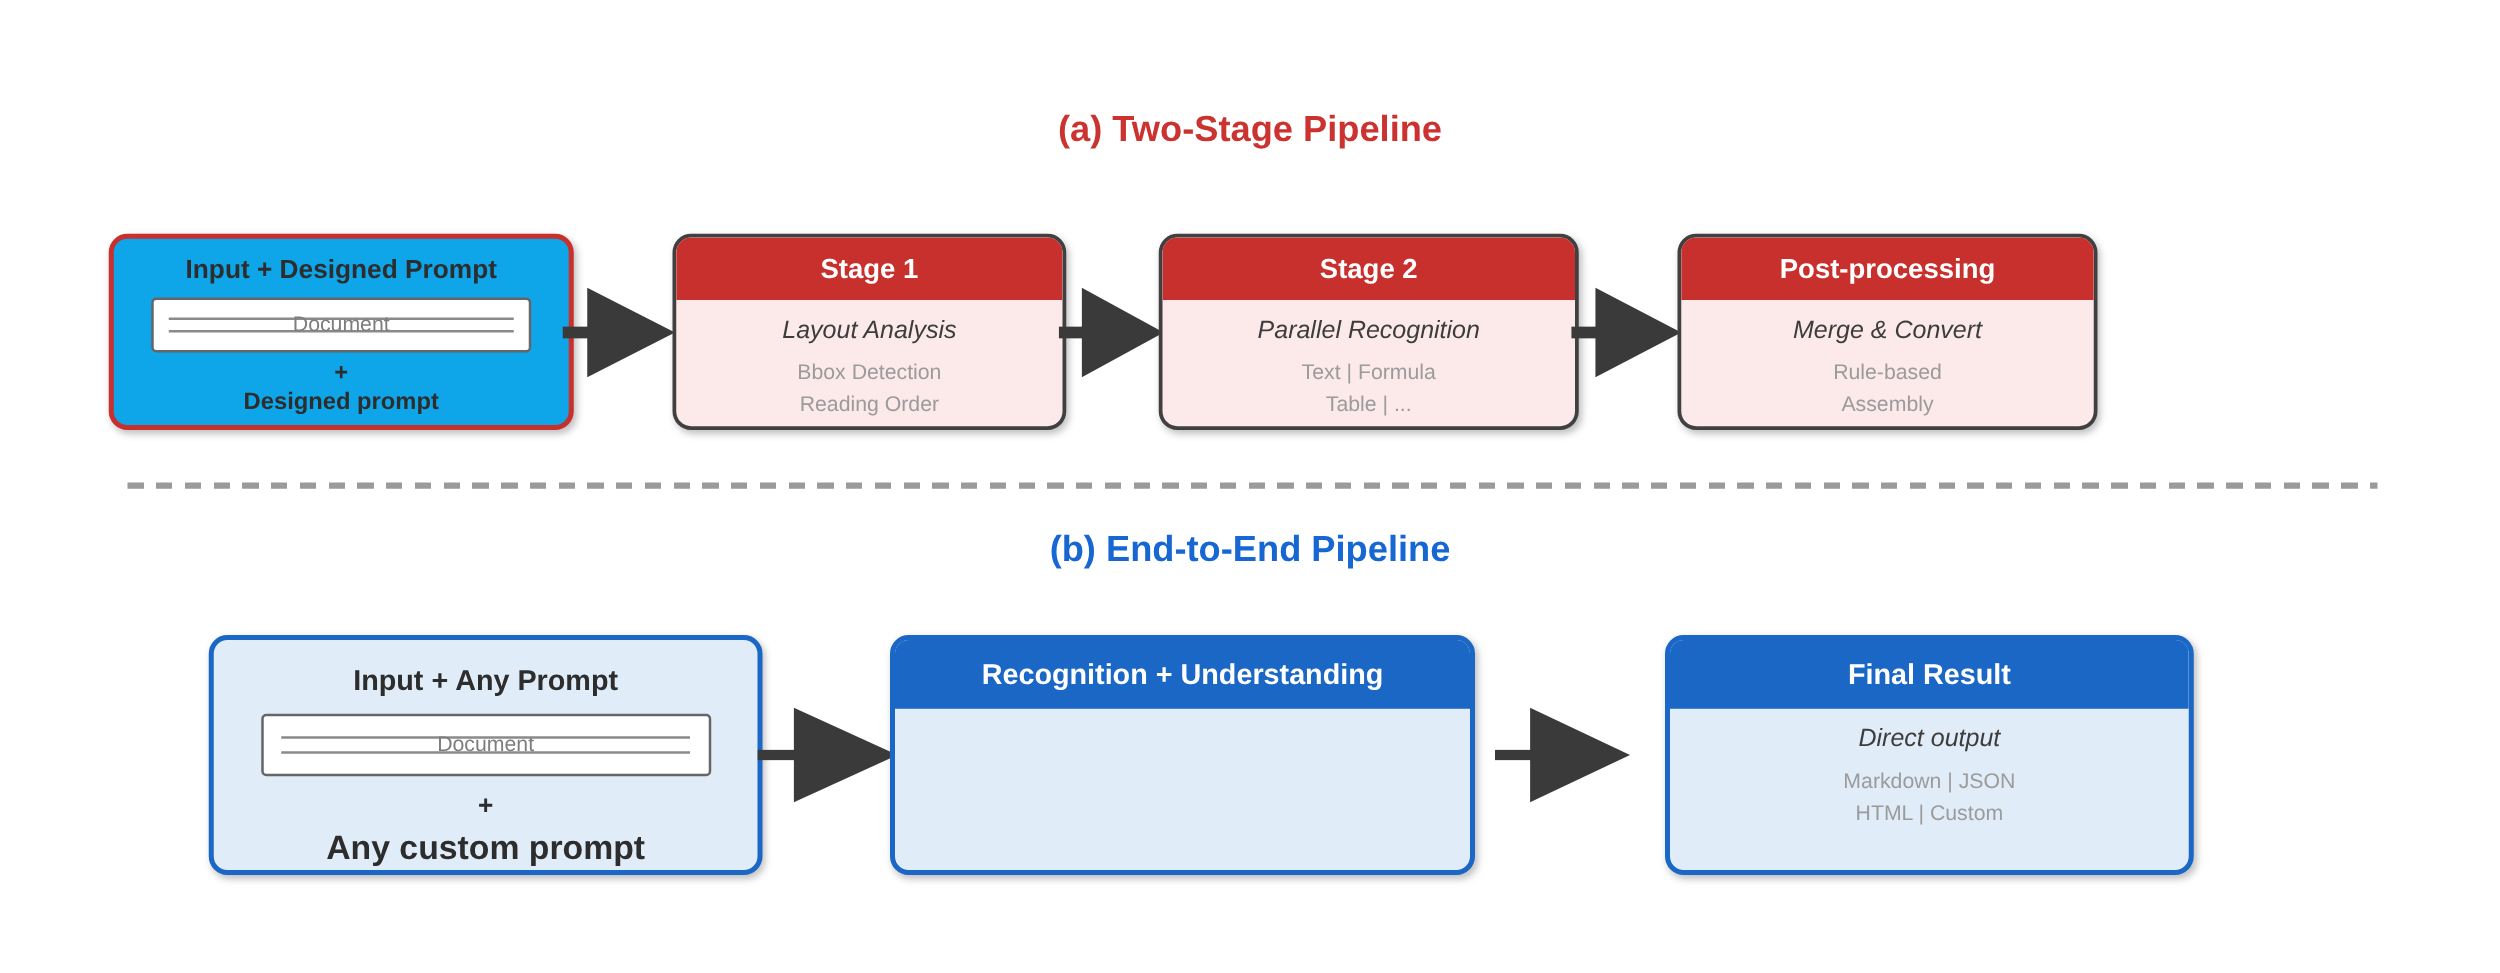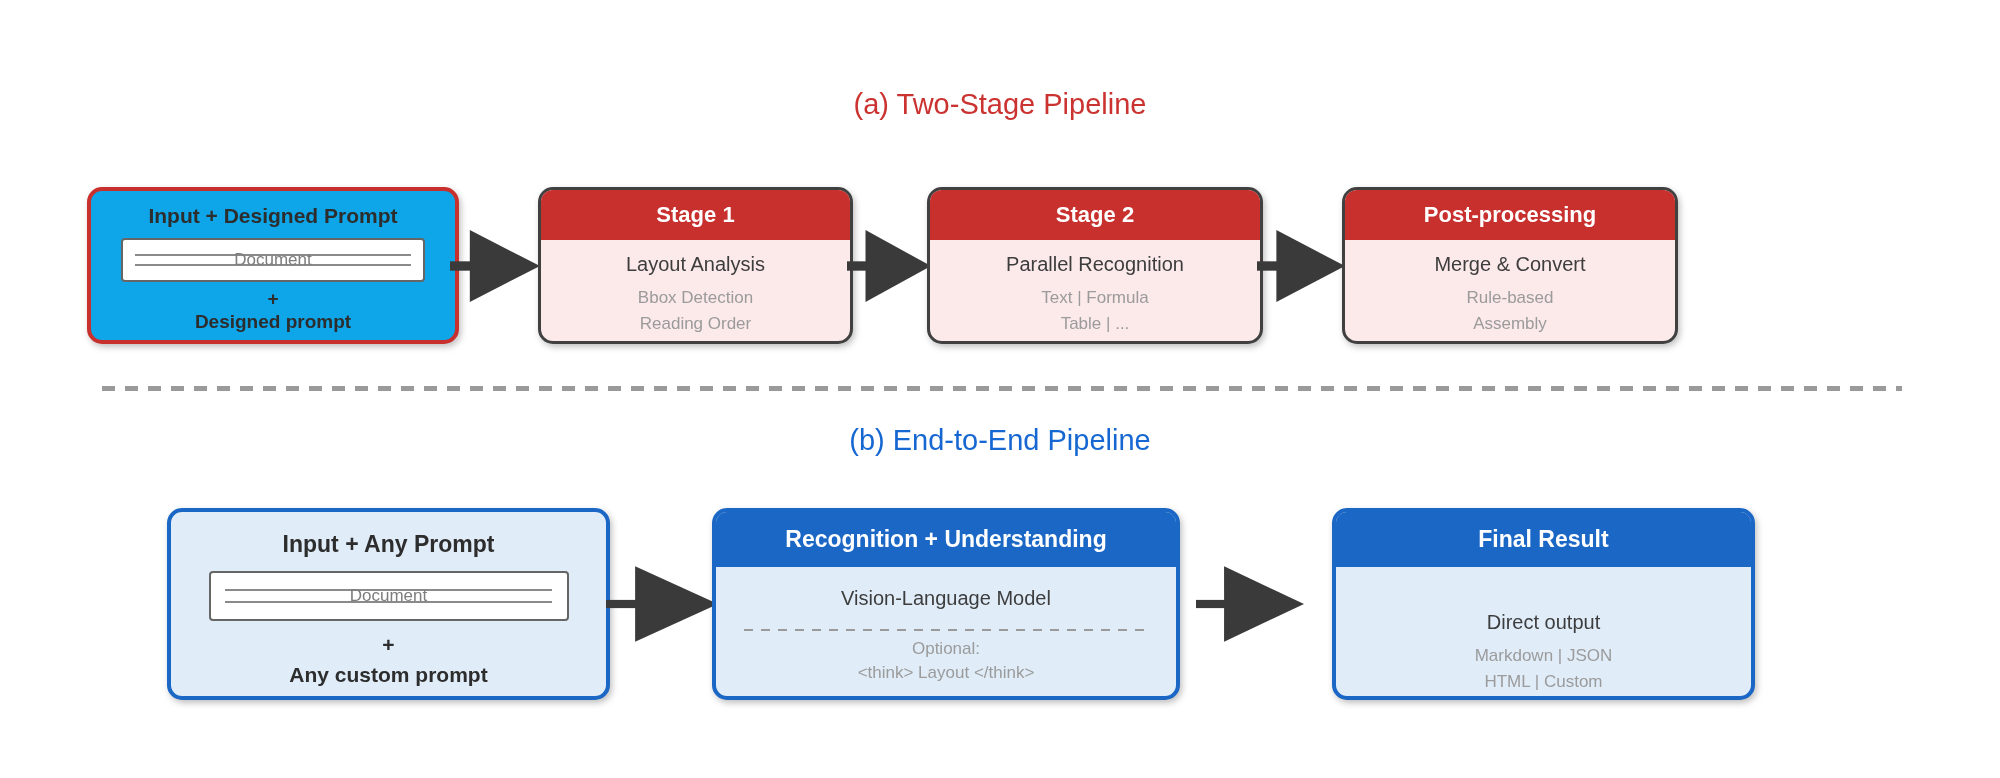--- a/index.html
+++ b/index.html
@@ -2,21 +2,21 @@
 <html><head>
 <meta charset="utf-8">
 <style>
   html,body{margin:0;padding:0;background:#ffffff;}
   #canvas{
     position:relative;width:2000px;height:778px;background:#ffffff;overflow:hidden;
     font-family:"Liberation Sans","DejaVu Sans",sans-serif;
   }
   .center-text{position:absolute;left:0;width:100%;text-align:center;}
   .main-title{top:16px;font-size:38px;font-weight:bold;color:#1b1b1b;letter-spacing:.5px;}
-  .section-heading{font-size:29px;font-weight:normal;}
+  .section-heading{font-size:29px;font-weight:bold;}
   .heading-a{top:88px;color:#CB3331;}
   .heading-b{top:424px;color:#1667D2;}
 
   
   .main-divider{
     position:absolute;top:386px;left:102px;width:1800px;height:5px;
     background:repeating-linear-gradient(90deg,#9a9a9a 0 13px,transparent 13px 23px);
   }
 
   
@@ -32,21 +32,21 @@
   .node.blue-input{border:4px solid #1A67C5;background:#E0EDF9;align-items:center;}
   .node.blue-stage{border:4px solid #1A67C5;background:#E0EDF9;}
   .node.blue-stage .node-header{background:#1A67C5;}
 
   .node-header{
     flex:none;display:flex;align-items:center;justify-content:center;
     color:#ffffff;font-weight:bold;font-size:22px;height:50px;
   }
   .row-b .node-header{height:55px;font-size:23px;}
   .node-body{flex:1;display:flex;flex-direction:column;align-items:center;padding-top:13px;}
-  .body-primary{font-size:20px;color:#3d3d3d;margin-bottom:9px;}
+  .body-primary{font-size:20px;color:#3d3d3d;margin-bottom:9px;font-style:italic;}
   .body-secondary{font-size:17px;color:#9b9b9b;line-height:1.55;}
 
   
   .input-title{font-weight:bold;color:#2d2d2d;}
   .red-input .input-title{margin-top:13px;font-size:21px;}
   .blue-input .input-title{margin-top:19px;font-size:23px;}
   .doc-box{
     position:relative;background:#ffffff;border:2px solid #666666;border-radius:4px;
     display:flex;align-items:center;justify-content:center;
   }
@@ -54,30 +54,30 @@
   .blue-input .doc-box{margin-top:13px;width:356px;height:46px;}
   .doc-line{position:absolute;left:4%;right:4%;height:2px;background:#8a8a8a;}
   .doc-line.l1{top:34%;}
   .doc-line.l2{top:61%;}
   .doc-label{position:relative;font-size:17px;color:#7d7d7d;}
   .plus-sign{font-weight:bold;color:#2d2d2d;}
   .red-input .plus-sign{margin-top:6px;font-size:19px;}
   .blue-input .plus-sign{margin-top:12px;font-size:21px;}
   .prompt-label{font-weight:bold;color:#2d2d2d;}
   .red-input .prompt-label{margin-top:1px;font-size:19px;}
-  .blue-input .prompt-label{margin-top:6px;font-size:21px;}
+  .blue-input .prompt-label{margin-top:6px;font-size:27px;}
 
   
   .inner-dashed{
     width:88%;height:2px;margin:10px auto 8px auto;
     background:repeating-linear-gradient(90deg,#9a9a9a 0 9px,transparent 9px 17px);
   }
   .optional-label{font-size:17px;color:#9b9b9b;margin-bottom:4px;}
   .optional-detail{font-size:17px;color:#9b9b9b;}
-  .result-pad{padding-top:44px;}
+  .result-pad{padding-top:13px;}
 
   .arrow{position:absolute;}
   .arrow svg{display:block;width:100%;height:100%;}
 </style>
 </head>
 <body>
 
 <div id="canvas">
 
 
@@ -161,26 +161,20 @@
 
     <div class="arrow" style="left:606px;top:563px;width:112px;height:82px;">
       <svg viewBox="0 0 100 100" preserveAspectRatio="none">
           <rect x="0" y="45" width="34" height="10" fill="#3A3A3A"></rect>
           <polygon points="26,4 26,96 100,50" fill="#3A3A3A"></polygon>
         </svg>
     </div>
 
     <div class="node blue-stage" style="left:712px;top:508px;width:468px;height:192px;">
       <div class="node-header">Recognition + Understanding</div>
-      <div class="node-body" style="padding-top:20px;">
-        <div class="body-primary">Vision-Language Model</div>
-        <div class="inner-dashed"></div>
-        <div class="optional-label">Optional:</div>
-        <div class="optional-detail">&lt;think&gt; Layout &lt;/think&gt;</div>
-      </div>
     </div>
 
     <div class="arrow" style="left:1196px;top:563px;width:108px;height:82px;">
       <svg viewBox="0 0 100 100" preserveAspectRatio="none">
           <rect x="0" y="45" width="34" height="10" fill="#3A3A3A"></rect>
           <polygon points="26,4 26,96 100,50" fill="#3A3A3A"></polygon>
         </svg>
     </div>
 
     <div class="node blue-stage" style="left:1332px;top:508px;width:423px;height:192px;justify-content:flex-end;">

